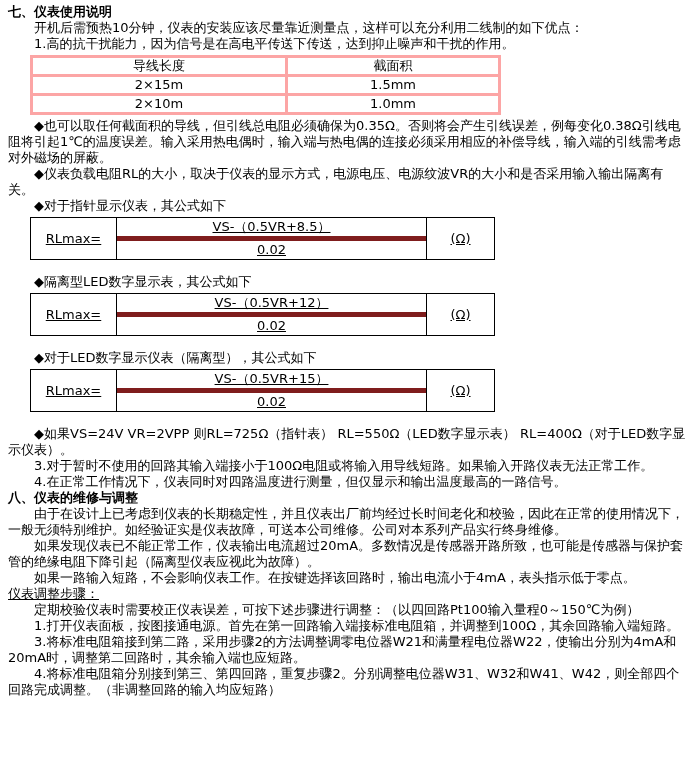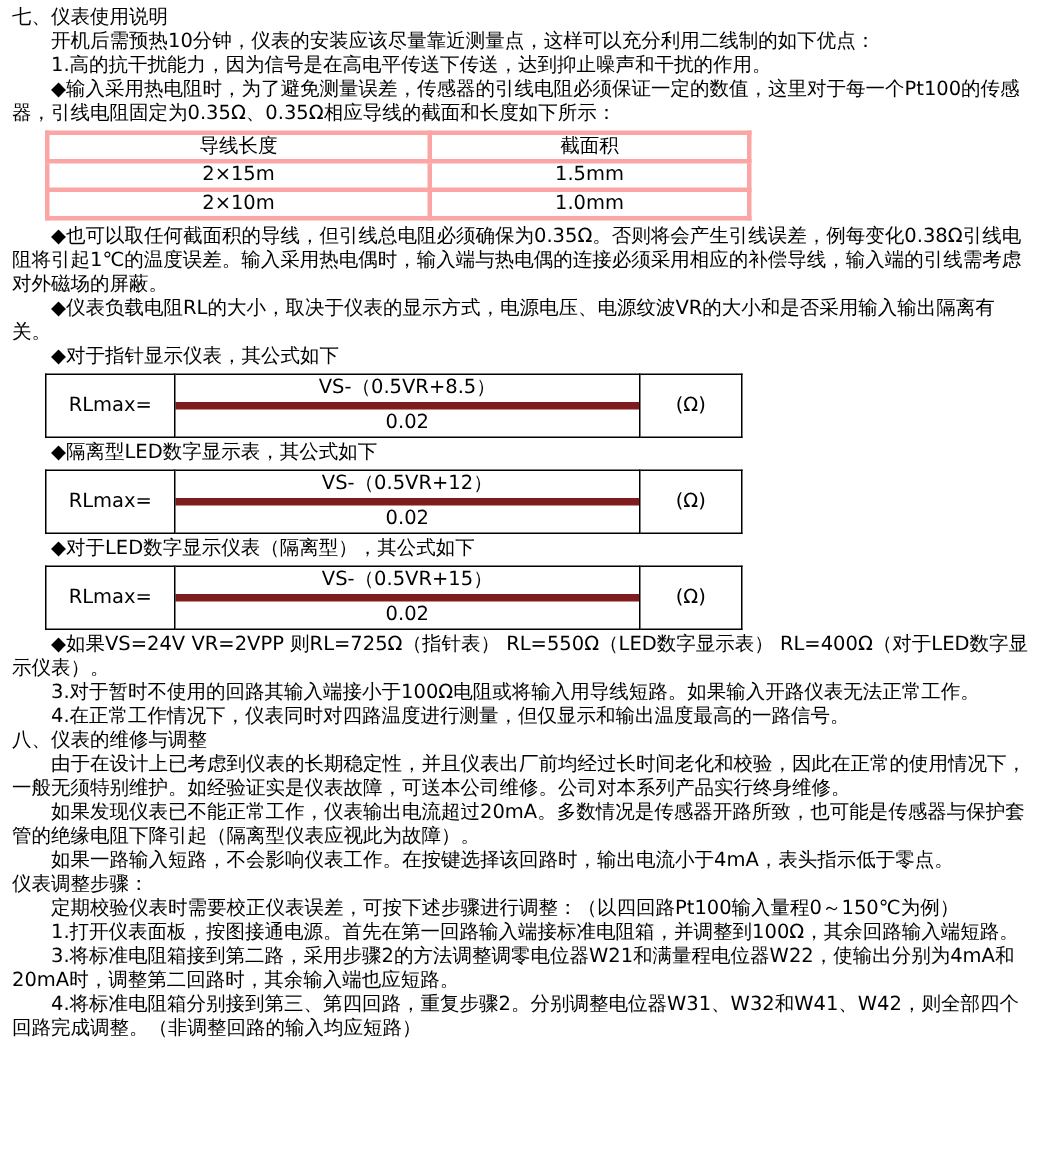--- a/index.html
+++ b/index.html
@@ -8,35 +8,35 @@
     width: 696px; height: 780px;
     background: #ffffff;
     overflow: hidden;
   }
   body {
     font-family: "DejaVu Sans", "Liberation Sans", sans-serif;
     font-size: 13px;
     color: #000000;
   }
   .page { padding: 4px 8px 0 8px; line-height: 16px; }
-  .h { font-weight: normal; text-indent: 0; margin: 0; }
+  .h { font-weight: bold; text-indent: 0; margin: 0; }
   p { margin: 0; text-indent: 2em; }
-  p.flush { text-indent: 0; }
+  p.flush { text-indent: 0; text-decoration: underline; }
   table { border-collapse: collapse; table-layout: fixed; }
   table.wire { width: 468px; margin: 3px 0 3px 22px; }
   table.wire td {
     border: 3px solid #fca5a5;
     text-align: center;
     height: 17px;
     padding: 0 4px;
     line-height: 16px;
   }
   table.wire td.c1 { width: 255px; }
   table.wire td.c2 { width: 213px; }
-  table.formula { width: 464px; margin: 3px 0 2px 22px; }
+  table.formula { width: 464px; margin: 3px 0 14px 22px; text-decoration: underline; }
   table.formula td {
     border: 1px solid #000;
     text-align: center;
     vertical-align: middle;
     padding: 0;
     line-height: 16px;
   }
   td.f-label { width: 86px; }
   td.f-expr  { width: 310px; }
   td.f-unit  { width: 68px; }
@@ -44,21 +44,20 @@
   .denom { padding: 1px 0; }
 </style>
 </head>
 <body>
 
 <div class="page">
 
   <div class="h">七、仪表使用说明</div>
   <p>开机后需预热10分钟，仪表的安装应该尽量靠近测量点，这样可以充分利用二线制的如下优点：</p>
   <p>1.高的抗干扰能力，因为信号是在高电平传送下传送，达到抑止噪声和干扰的作用。</p>
-  <p>◆输入采用热电阻时，为了避免测量误差，传感器的引线电阻必须保证一定的数值，这里对于每一个Pt100的传感器，引线电阻固定为0.35Ω、0.35Ω相应导线的截面和长度如下所示：</p>
 
   <table class="wire">
     <tbody>
       <tr>
         <td class="c1">导线长度</td>
         <td class="c2">截面积</td>
       </tr>
       <tr>
         <td class="c1">2×15m</td>
         <td class="c2">1.5mm</td>

